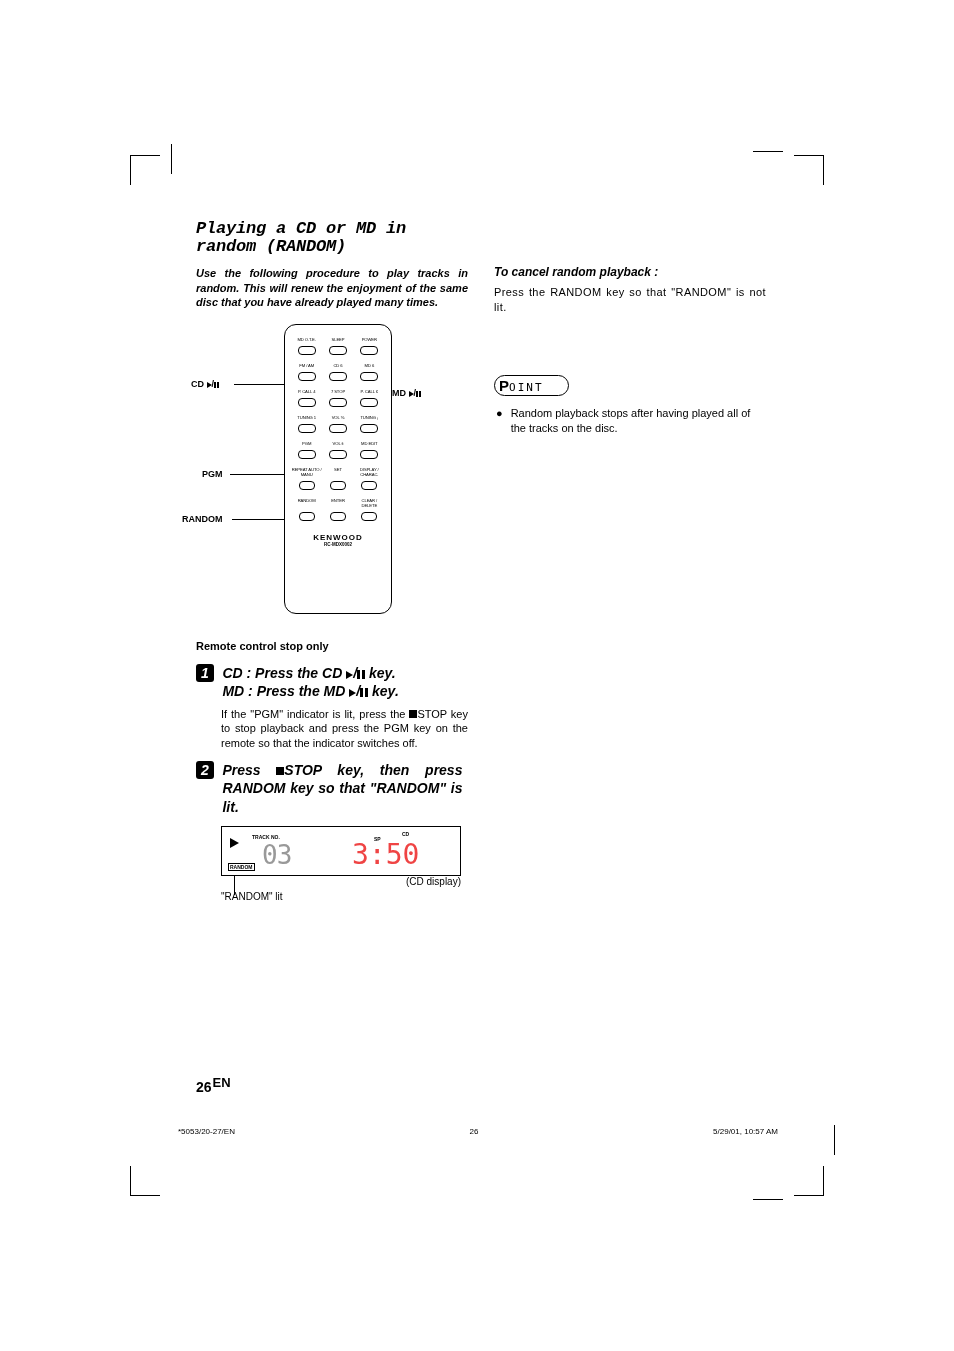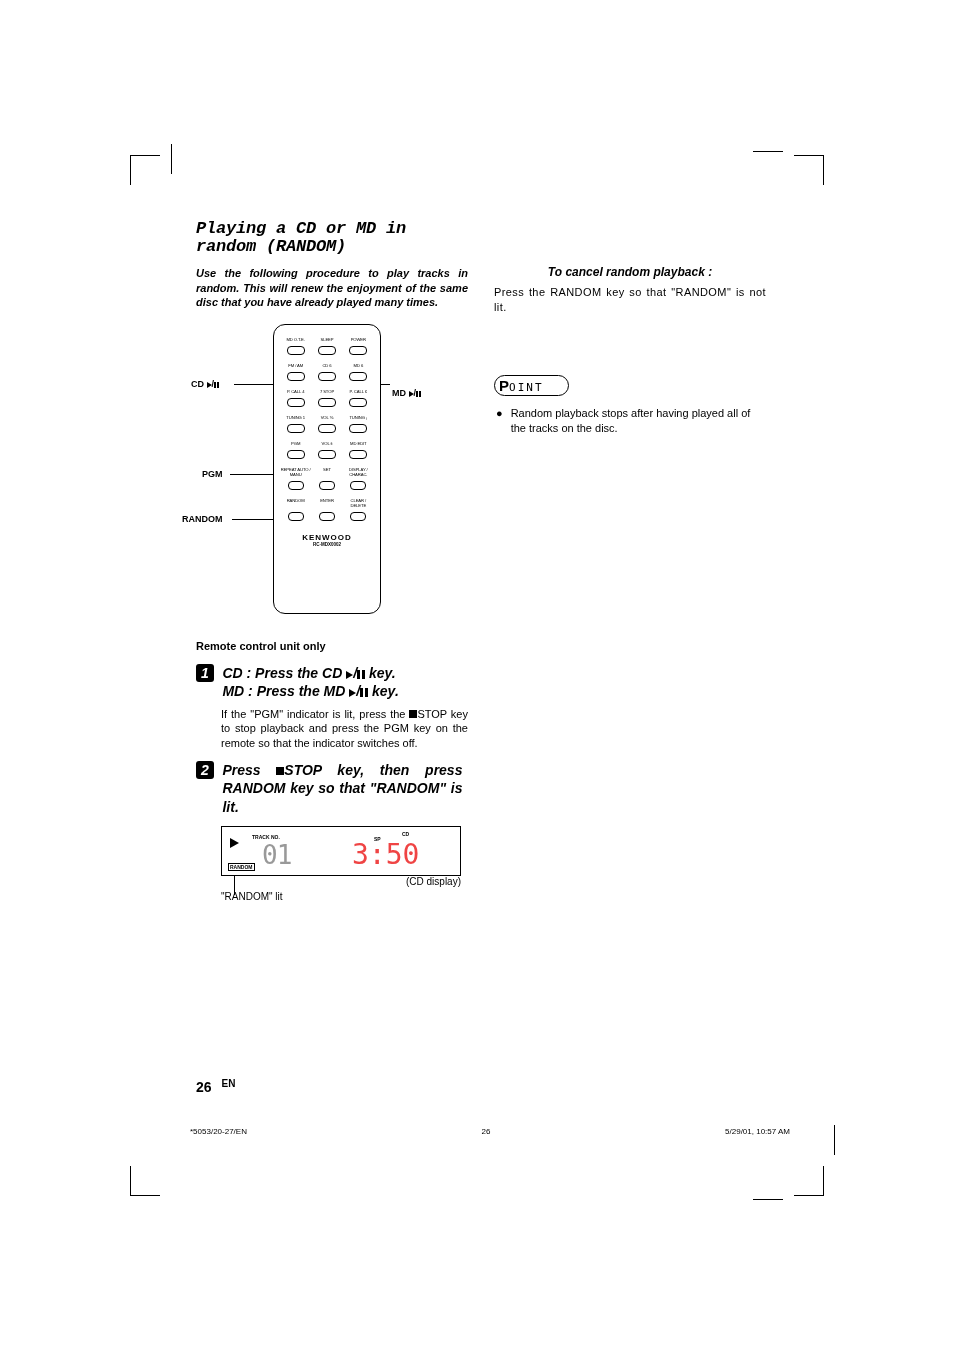--- a/index.html
+++ b/index.html
@@ -50,21 +50,21 @@
     font-style: italic;
   }
   .remote-wrap {
     margin-top: 14px;
     margin-bottom: 16px;
     position: relative;
     height: 300px;
   }
   .remote {
     position: absolute;
-    left: 77px;
+    left: 88px;
     top: 0;
     width: 108px;
     height: 290px;
     border: 1px solid #000;
     border-radius: 12px;
     background: #fff;
   }
   .rrow { display:flex; justify-content:space-around; padding: 2px 6px; }
   .rlabel { font-size: 4.2px; text-align:center; flex:1; letter-spacing:-0.1px;}
   .rbtn { width:18px; height:9px; border:0.6px solid #000; border-radius:4px; margin:0 auto; }
@@ -114,40 +114,40 @@
   .disp-track-lbl { position:absolute; left:30px; top:7px; font-size:5px; font-weight:bold;}
   .disp-track-no { position:absolute; left:40px; top:13px; font-family:monospace; font-size:26px; letter-spacing:-1px; color:#999; font-weight:100;}
   .disp-sp { position:absolute; left:152px; top:9px; font-size:5px; font-weight:bold;}
   .disp-cd { position:absolute; left:180px; top:4px; font-size:5px; font-weight:bold;}
   .disp-time { position:absolute; left:130px; top:11px; font-family:monospace; font-size:28px; letter-spacing:0px; color:#ef4444;}
   .disp-random-badge { position:absolute; left:6px; bottom:4px; font-size:5px; border:0.6px solid #000; padding:0 1px; font-weight:bold;}
   .disp-caption-r { font-size:10px; text-align:right; margin-left:25px; width:240px;}
   .disp-caption-l { font-size:10px; margin-left:25px; margin-top:4px;}
   .disp-lead { position:absolute; width:1px; height:20px; background:#000; left:12px; bottom:-20px;}
 
-  .subhead { font-style:italic; font-weight:bold; font-size:12px; margin-top:45px; margin-bottom:6px;text-align:center;}
+  .subhead { font-style:italic; font-weight:bold; font-size:12px; margin-top:45px; margin-bottom:6px;}
   .body-txt { font-size:11px; line-height:1.35; text-align:justify; letter-spacing:0.4px;}
 
   .point-badge {
     margin-top:60px;
     border:1px solid #000;
     border-radius:12px;
     display:inline-block;
     padding:1px 24px 1px 4px;
     font-family: monospace;
     font-size:11px;
     letter-spacing:2px;
   }
   .point-badge b { font-size:15px; font-family:Arial; letter-spacing:0;}
   .bullet-row { display:flex; margin-top:10px; font-size:11px; line-height:1.35;}
   .bullet-dot { margin-right:8px; margin-left:2px;}
 
   .pagenum { position:absolute; left:196px; bottom:256px; font-weight:bold; font-size:14px;}
-  .pagenum sup { font-size:10px; vertical-align:5px; margin-left:10px;}
-  .footer { position:absolute; left:190px; bottom:215px; font-size:8px; width:600px; display:flex; justify-content:space-between; color:#000;}
+  .pagenum sup { font-size:13px; vertical-align:5px; margin-left:1px;}
+  .footer { position:absolute; left:178px; bottom:215px; font-size:8px; width:600px; display:flex; justify-content:space-between; color:#000;}
 </style>
 </head>
 <body>
 
 <div class="crop-tl"></div>
 <div class="crop-tr"></div>
 <div class="crop-bl"></div>
 <div class="crop-br"></div>
 
 <div class="page">
@@ -246,21 +246,21 @@
         <div class="rrow">
             <div class="rbtn rbtn-sm"></div>
             <div class="rbtn rbtn-sm"></div>
             <div class="rbtn rbtn-sm"></div>
           </div>
         <div class="remote-logo">KENWOOD</div>
         <div class="remote-sub">RC-MDX0002</div>
       </div>
     </div>
 
-    <p class="note-only">Remote control unit only</p>
+    <p class="note-only">Remote control stop only</p>
 
     <div class="step">
       <span class="stepnum">1</span>
       <span class="step-head step-head-inner">
         <span>CD  :  Press the CD</span> <span class="tri"></span>/<span class="pause"></span><span> key.</span><br>
         <span>MD :  Press the MD</span> <span class="tri"></span>/<span class="pause"></span><span> key.</span>
       </span>
       <p class="step-body">
         <span>If the "PGM" indicator is lit, press the </span><span class="sq"></span><span>STOP key to stop playback and press the PGM key on the remote so that the indicator switches off.</span>
       </p>
@@ -269,21 +269,21 @@
     <div class="step">
       <span class="stepnum">2</span>
       <span class="step-head step-head-inner">
         <span>Press </span><span class="sq"></span><span>STOP key, then press RANDOM key so that "RANDOM" is lit.</span>
       </span>
     </div>
 
     <div class="display-box">
       <span class="disp-tri"><span class="tri" style="border-left-width:9px;border-top-width:5px;border-bottom-width:5px;"></span></span>
       <span class="disp-track-lbl">TRACK NO.</span>
-      <span class="disp-track-no">01</span>
+      <span class="disp-track-no">03</span>
       <span class="disp-sp">SP</span>
       <span class="disp-cd">CD</span>
       <span class="disp-time">3:50</span>
       <span class="disp-random-badge">RANDOM</span>
       <span class="disp-lead"></span>
     </div>
     <div class="disp-caption-r">(CD display)</div>
     <div class="disp-caption-l">"RANDOM" lit</div>
   </div>
 

